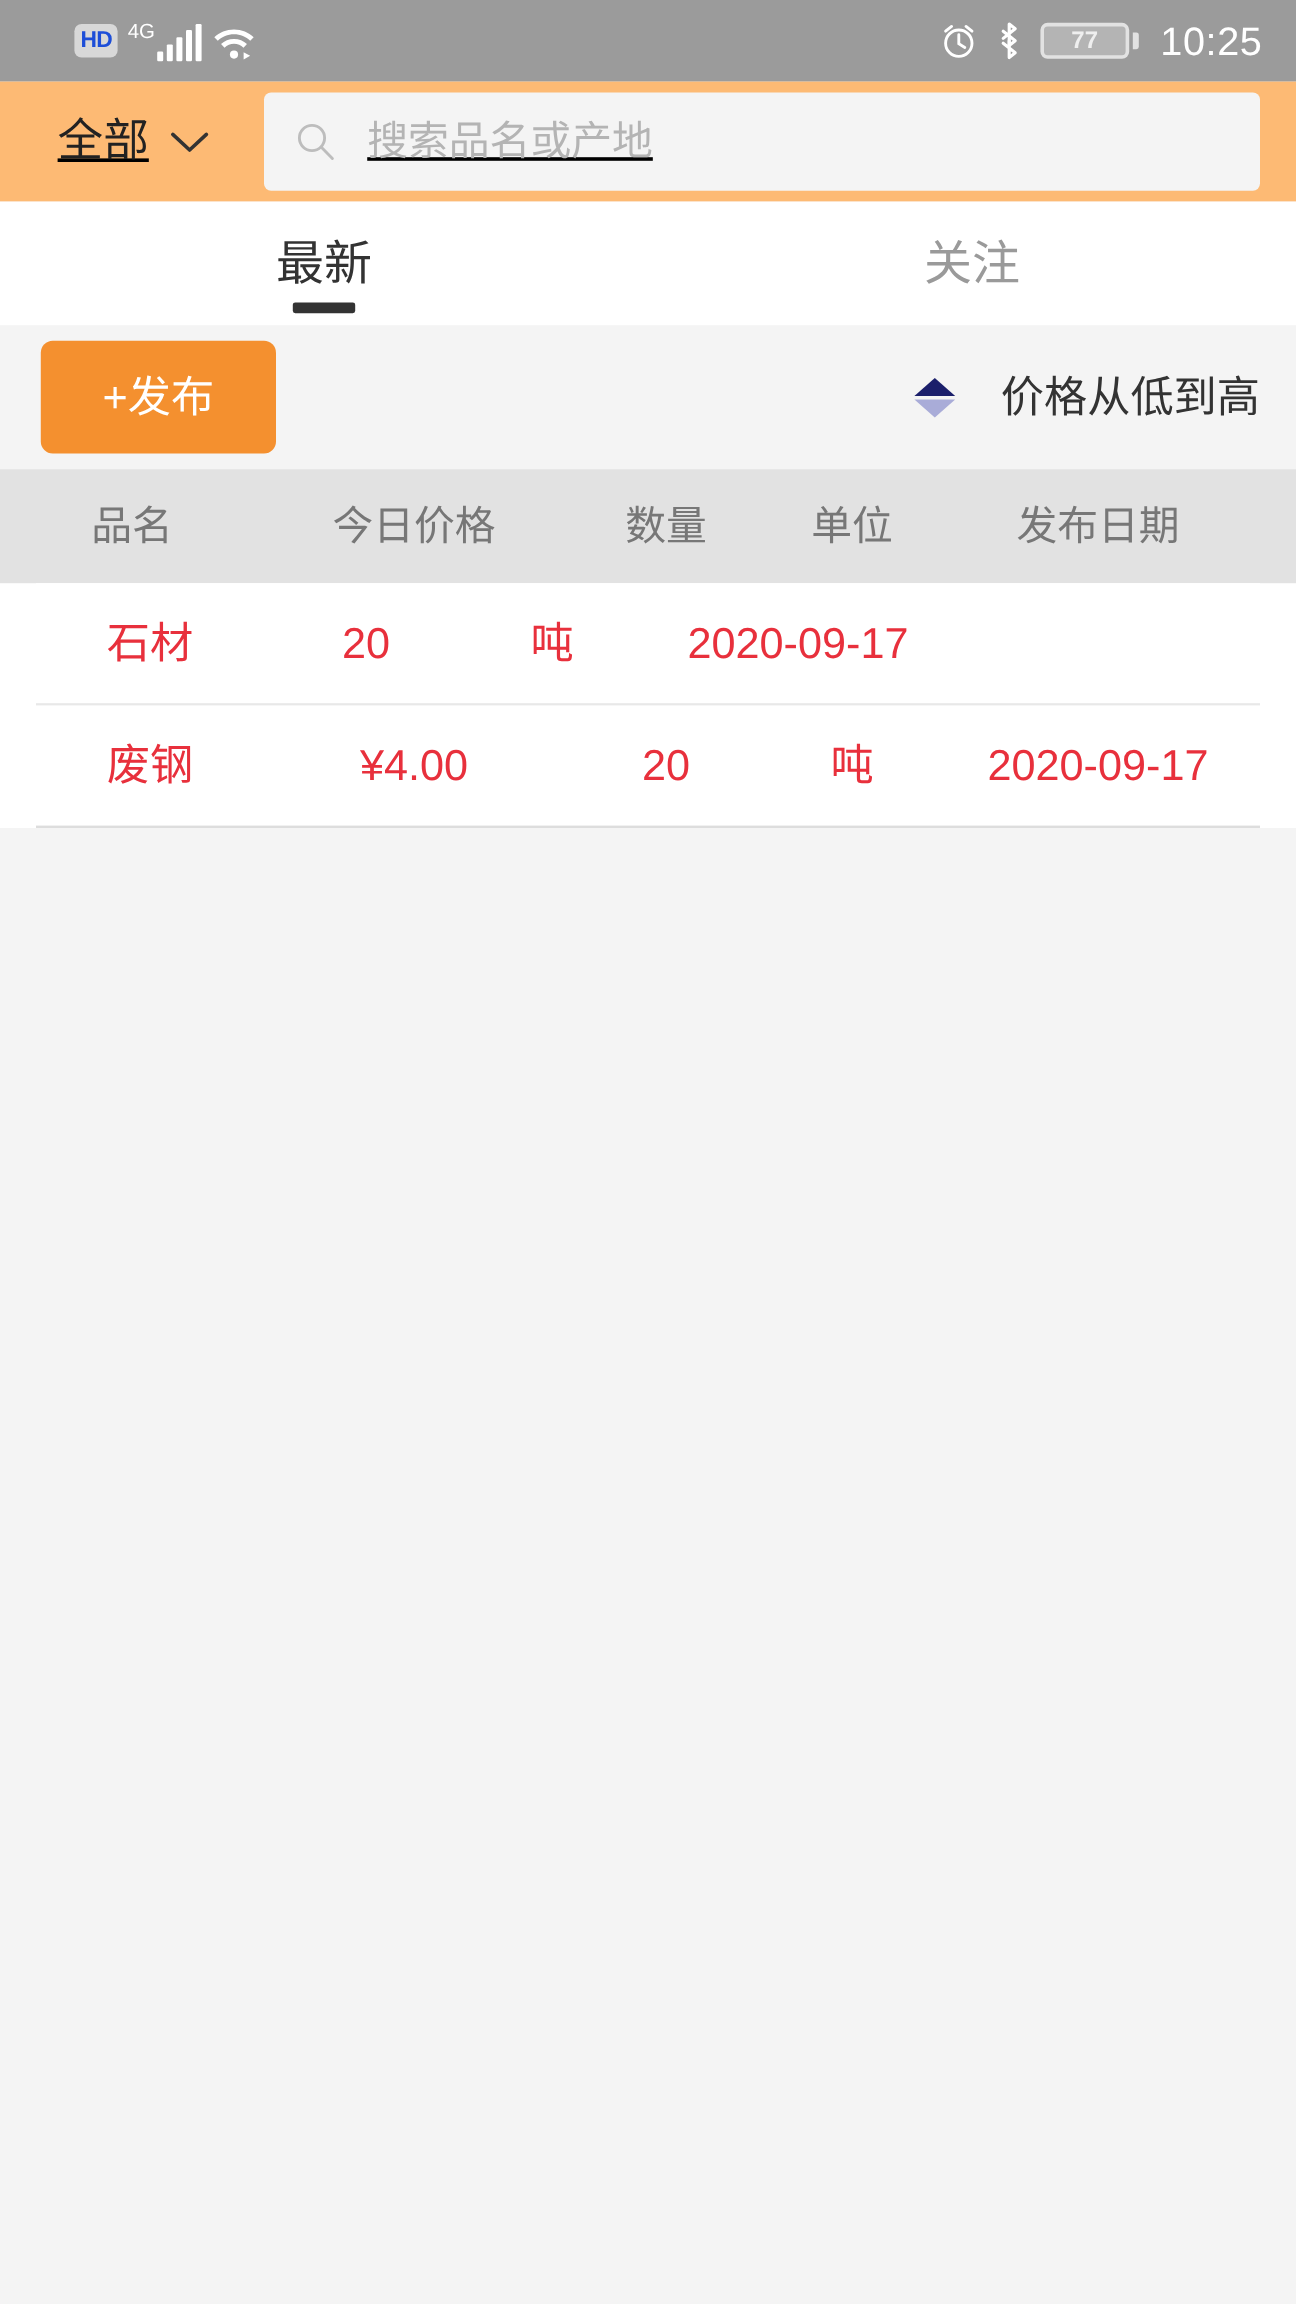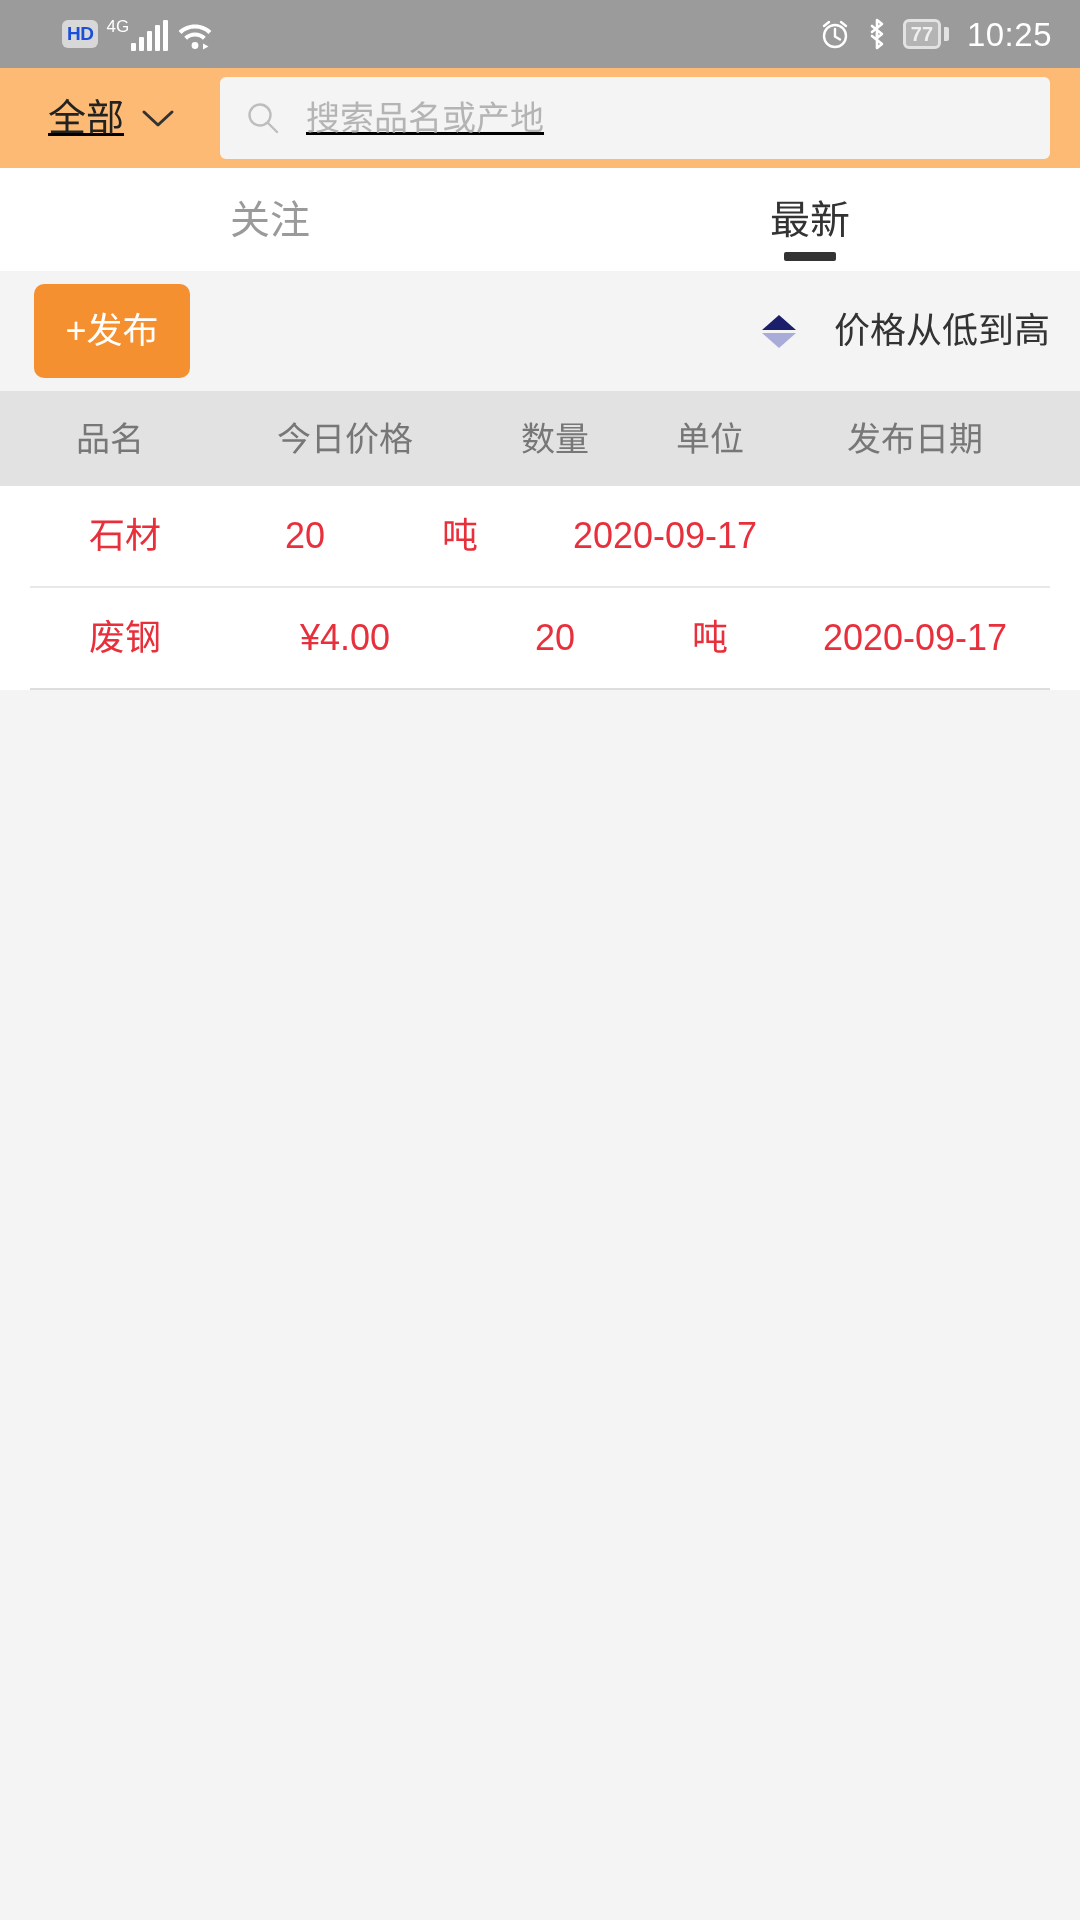--- a/index.html
+++ b/index.html
@@ -74,21 +74,21 @@
   .sig-bars i:nth-child(4) { height: 26px; }
   .sig-bars i:nth-child(5) { height: 31px; }
 
   .icon-svg { display: block; }
 
   .battery {
     display: flex;
     align-items: center;
   }
   .battery-body {
-    width: 38px;
+    width: 74px;
     height: 30px;
     border: 3px solid #e2e2e2;
     border-radius: 6px;
     display: flex;
     align-items: center;
     justify-content: center;
     box-sizing: border-box;
     background: #b4b4b4;
   }
   .battery-level {
@@ -197,21 +197,21 @@
     justify-content: space-between;
     padding: 0 30px 0 34px;
     box-sizing: border-box;
   }
   .publish-btn {
     background: #f4902f;
     color: #ffffff;
     font-size: 36px;
     border: none;
     border-radius: 10px;
-    width: 156px;
+    width: 196px;
     height: 94px;
     display: flex;
     align-items: center;
     justify-content: center;
     cursor: pointer;
     font-family: inherit;
     line-height: 1;
   }
   .sort-control {
     display: flex;
@@ -359,27 +359,27 @@
       <svg class="icon-svg" width="34" height="34" viewBox="0 0 34 34">
         <circle cx="14" cy="14" r="10.5" fill="none" stroke="#bdbdbd" stroke-width="2.4"></circle>
         <path d="M22 22l9 9" stroke="#bdbdbd" stroke-width="2.4" stroke-linecap="round"></path>
       </svg>
     </span>
     <span class="search-placeholder">搜索品名或产地</span>
   </div>
 </div>
 
 <div class="tab-bar">
-  <div class="tab">
-    <span class="tab-label">关注</span>
-
-  </div>
   <div class="tab active">
     <span class="tab-label">最新</span>
     <span class="tab-underline"></span>
+  </div>
+  <div class="tab">
+    <span class="tab-label">关注</span>
+
   </div>
 </div>
 
 <div class="action-bar">
   <button class="publish-btn">+发布</button>
   <div class="sort-control">
     <span class="sort-icon">
       <span class="tri-up"></span>
       <span class="tri-down"></span>
     </span>

